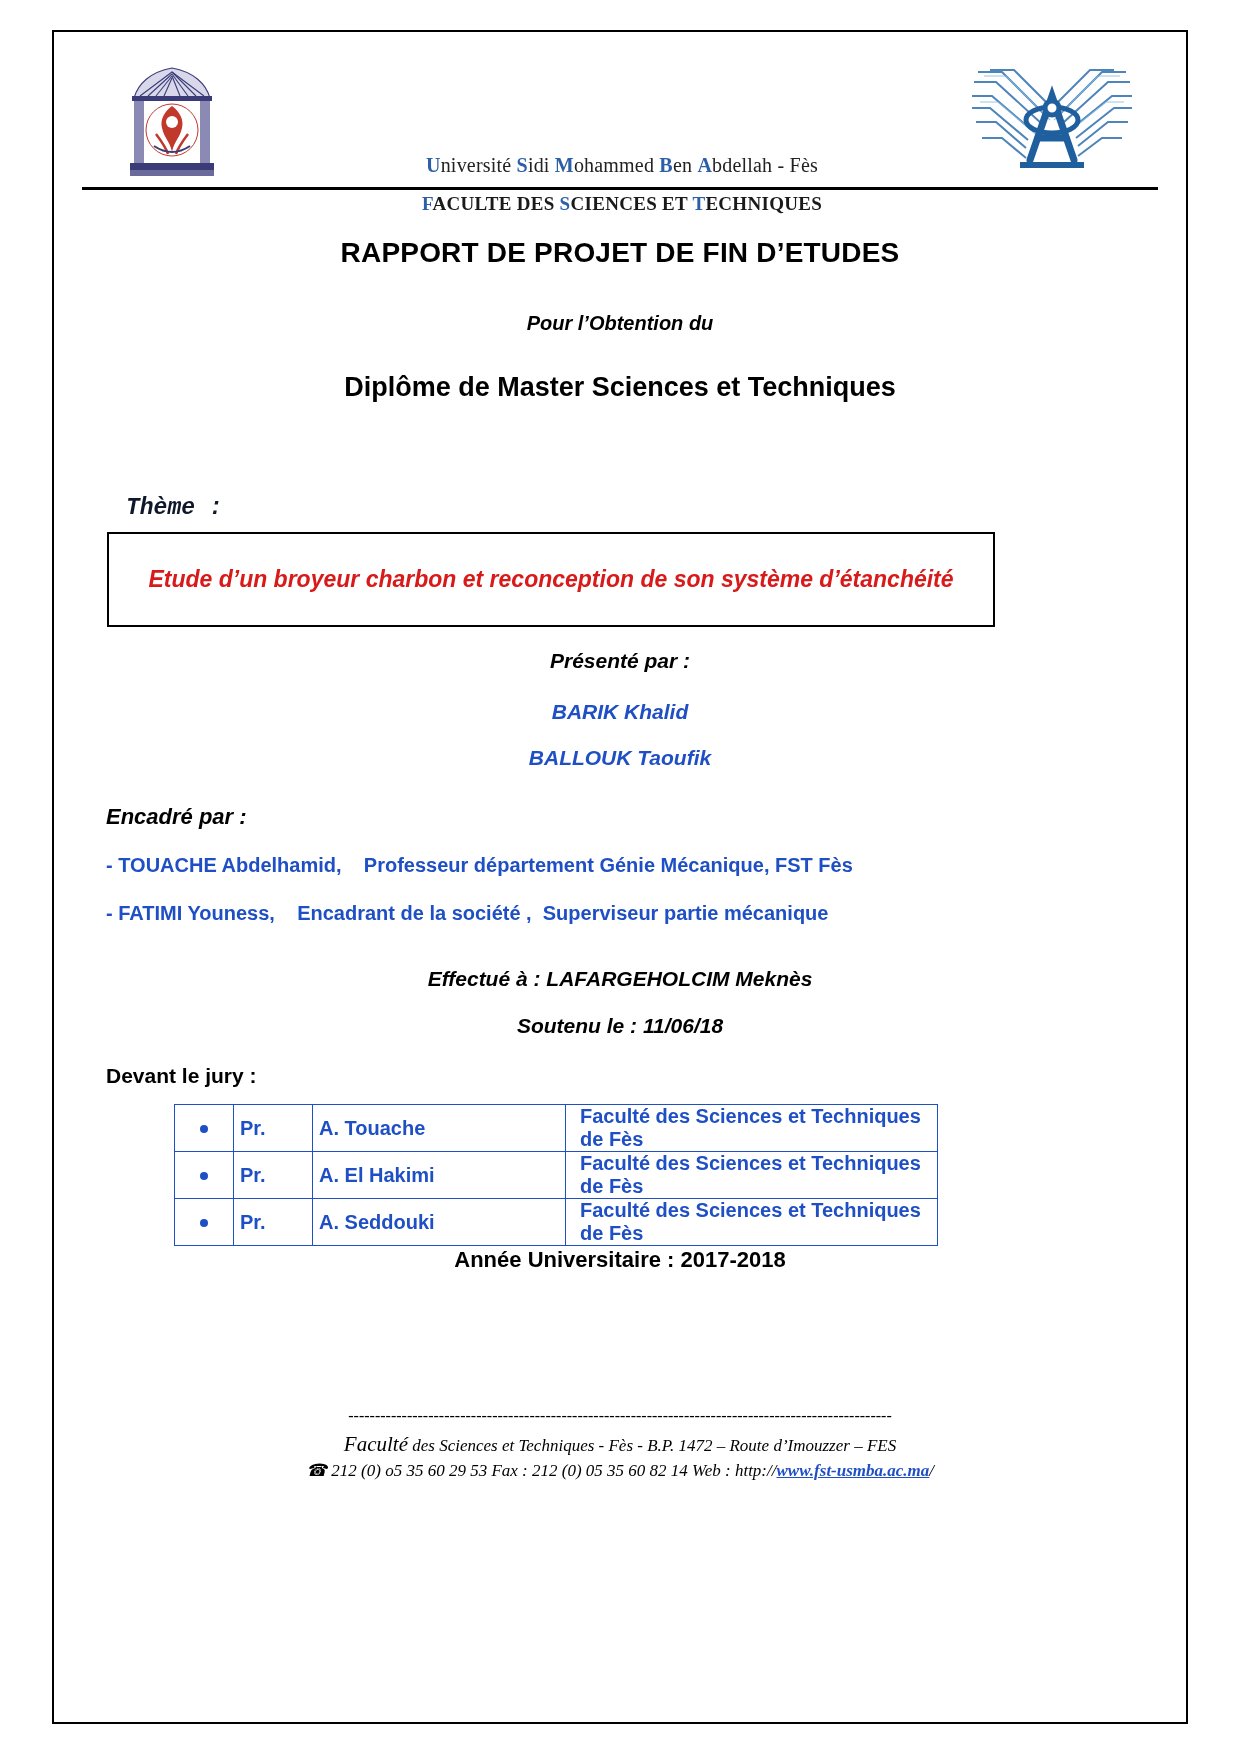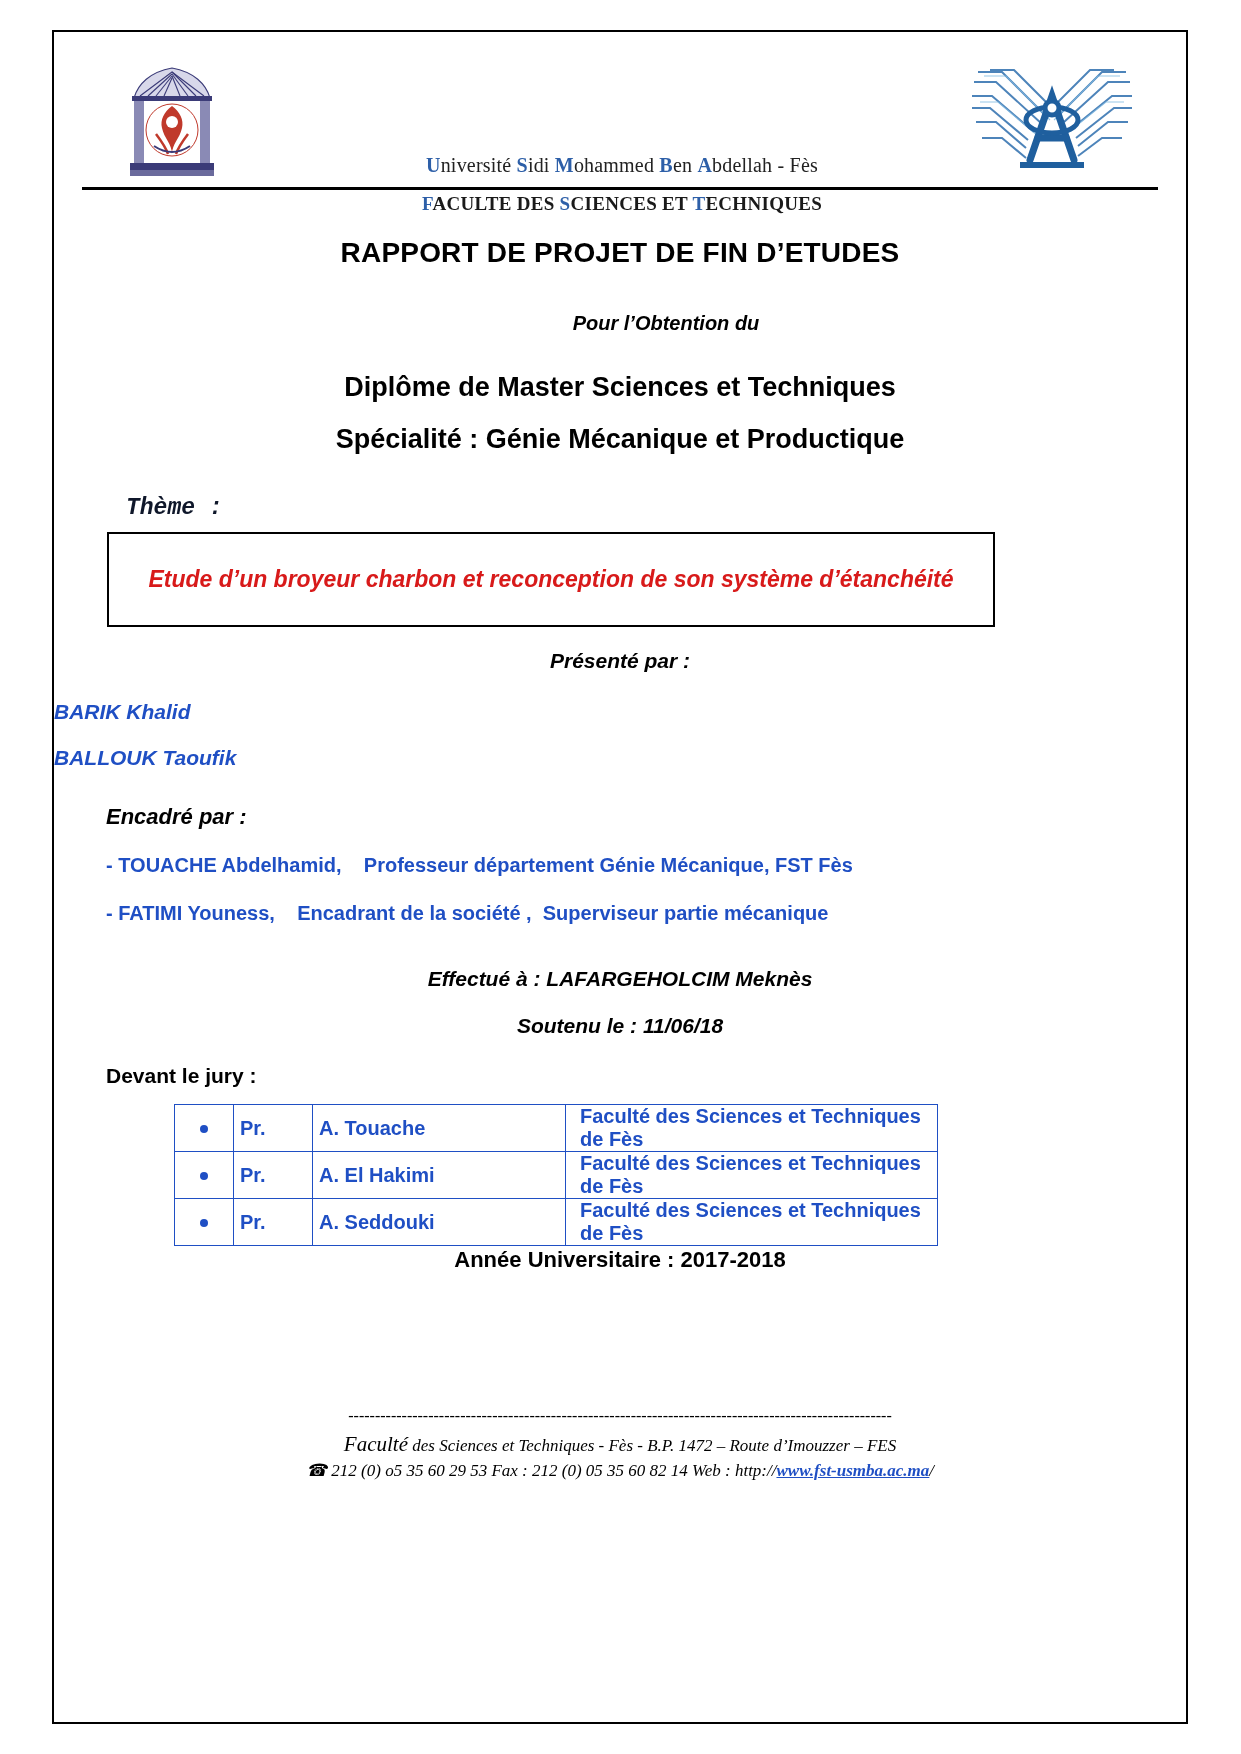--- a/index.html
+++ b/index.html
@@ -96,21 +96,20 @@
     letter-spacing: .2px;
   }
   .t-pour {
     position: absolute;
     left: 0; top: 280px; width: 100%;
     text-align: center;
     font-family: "Liberation Sans", sans-serif;
     font-size: 20px;
     font-weight: bold;
     font-style: italic;
-    margin-left: 46px;
   }
   .t-diplome {
     position: absolute;
     left: 0; top: 340px; width: 100%;
     text-align: center;
     font-family: "Liberation Sans", sans-serif;
     font-size: 27px;
     font-weight: bold;
   }
   .t-spec {
@@ -162,21 +161,21 @@
     left: 0; top: 617px; width: 100%;
     text-align: center;
     font-family: "Liberation Sans", sans-serif;
     font-size: 21px;
     font-weight: bold;
     font-style: italic;
   }
   .author {
     position: absolute;
     left: 0; width: 100%;
-    text-align: left;
+    text-align: center;
     font-family: "Liberation Sans", sans-serif;
     font-size: 21px;
     font-weight: bold;
     font-style: italic;
     color: #1f4fc4;
   }
   .author-1 { top: 668px; }
   .author-2 { top: 714px; }
 
   
@@ -384,21 +383,20 @@
           <circle cx="90" cy="46" r="7" fill="#ffffff" stroke="#1f5f9e" stroke-width="5"></circle>
           <rect x="58" y="100" width="64" height="6" fill="#1f5f9e"></rect>
         </svg>
       </div>
     </div>
     <div class="header-rule"></div>
 
     <div class="t-main">RAPPORT DE PROJET DE FIN D’ETUDES</div>
     <div class="t-pour">Pour l’Obtention du</div>
     <div class="t-diplome">Diplôme de Master Sciences et Techniques</div>
-    <div class="t-spec">Spécialité : Génie Mécanique et Productique</div>
 
     <div class="theme-label">Thème :</div>
     <div class="theme-box">
       <div class="theme-text">Etude d’un broyeur charbon et reconception de son système d’étanchéité</div>
     </div>
 
     <div class="t-presente">Présenté par :</div>
     <div class="author author-1">BARIK Khalid</div>
     <div class="author author-2">BALLOUK Taoufik</div>
 

